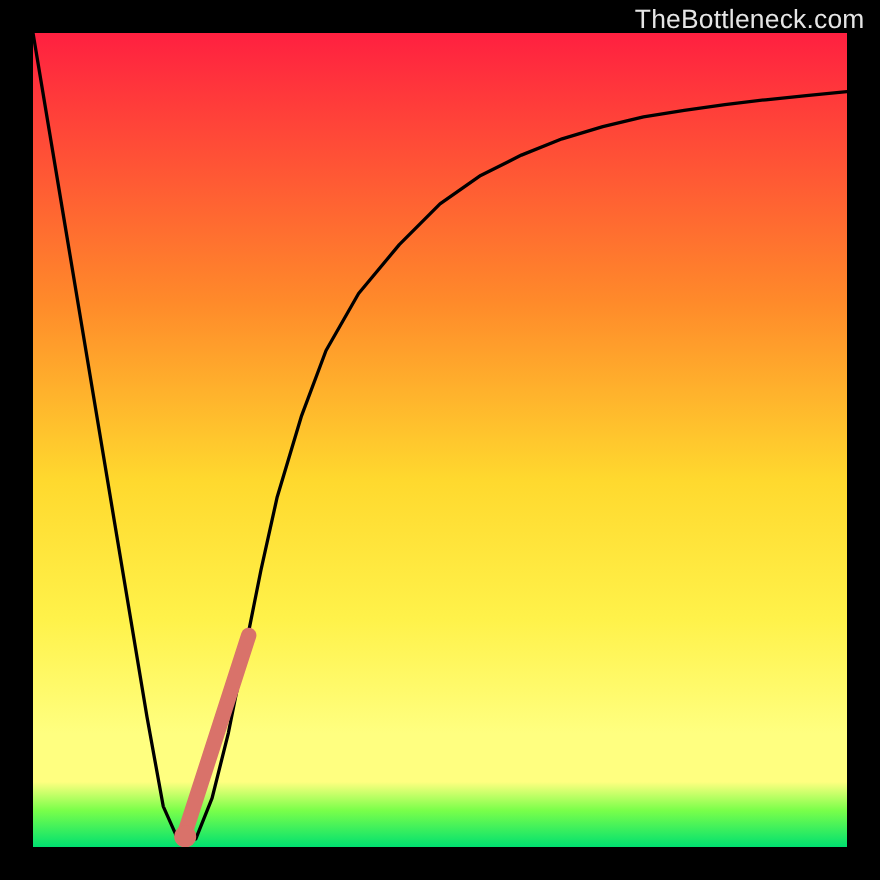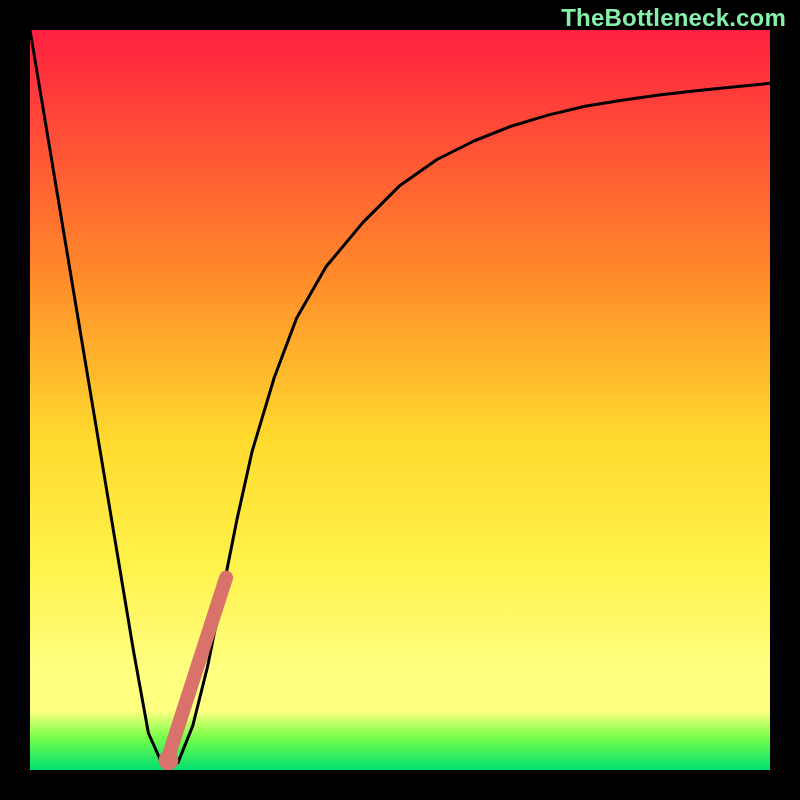--- a/index.html
+++ b/index.html
@@ -22,23 +22,23 @@
     left: 30px;
     top: 30px;
     width: 740px;
     height: 740px;
     overflow: hidden;
   }
   .watermark {
     position: absolute;
     top: 4px;
     right: 14px;
-    color: #86efac;
+    color: #e5e5e5;
     font-size: 24px;
-    font-weight: 700;
+    font-weight: 400;
     letter-spacing: 0.2px;
     user-select: none;
   }
   svg { display: block; }
 </style>
 </head>
 <body>
 
 <div class="frame">
   <div class="plot-area">

